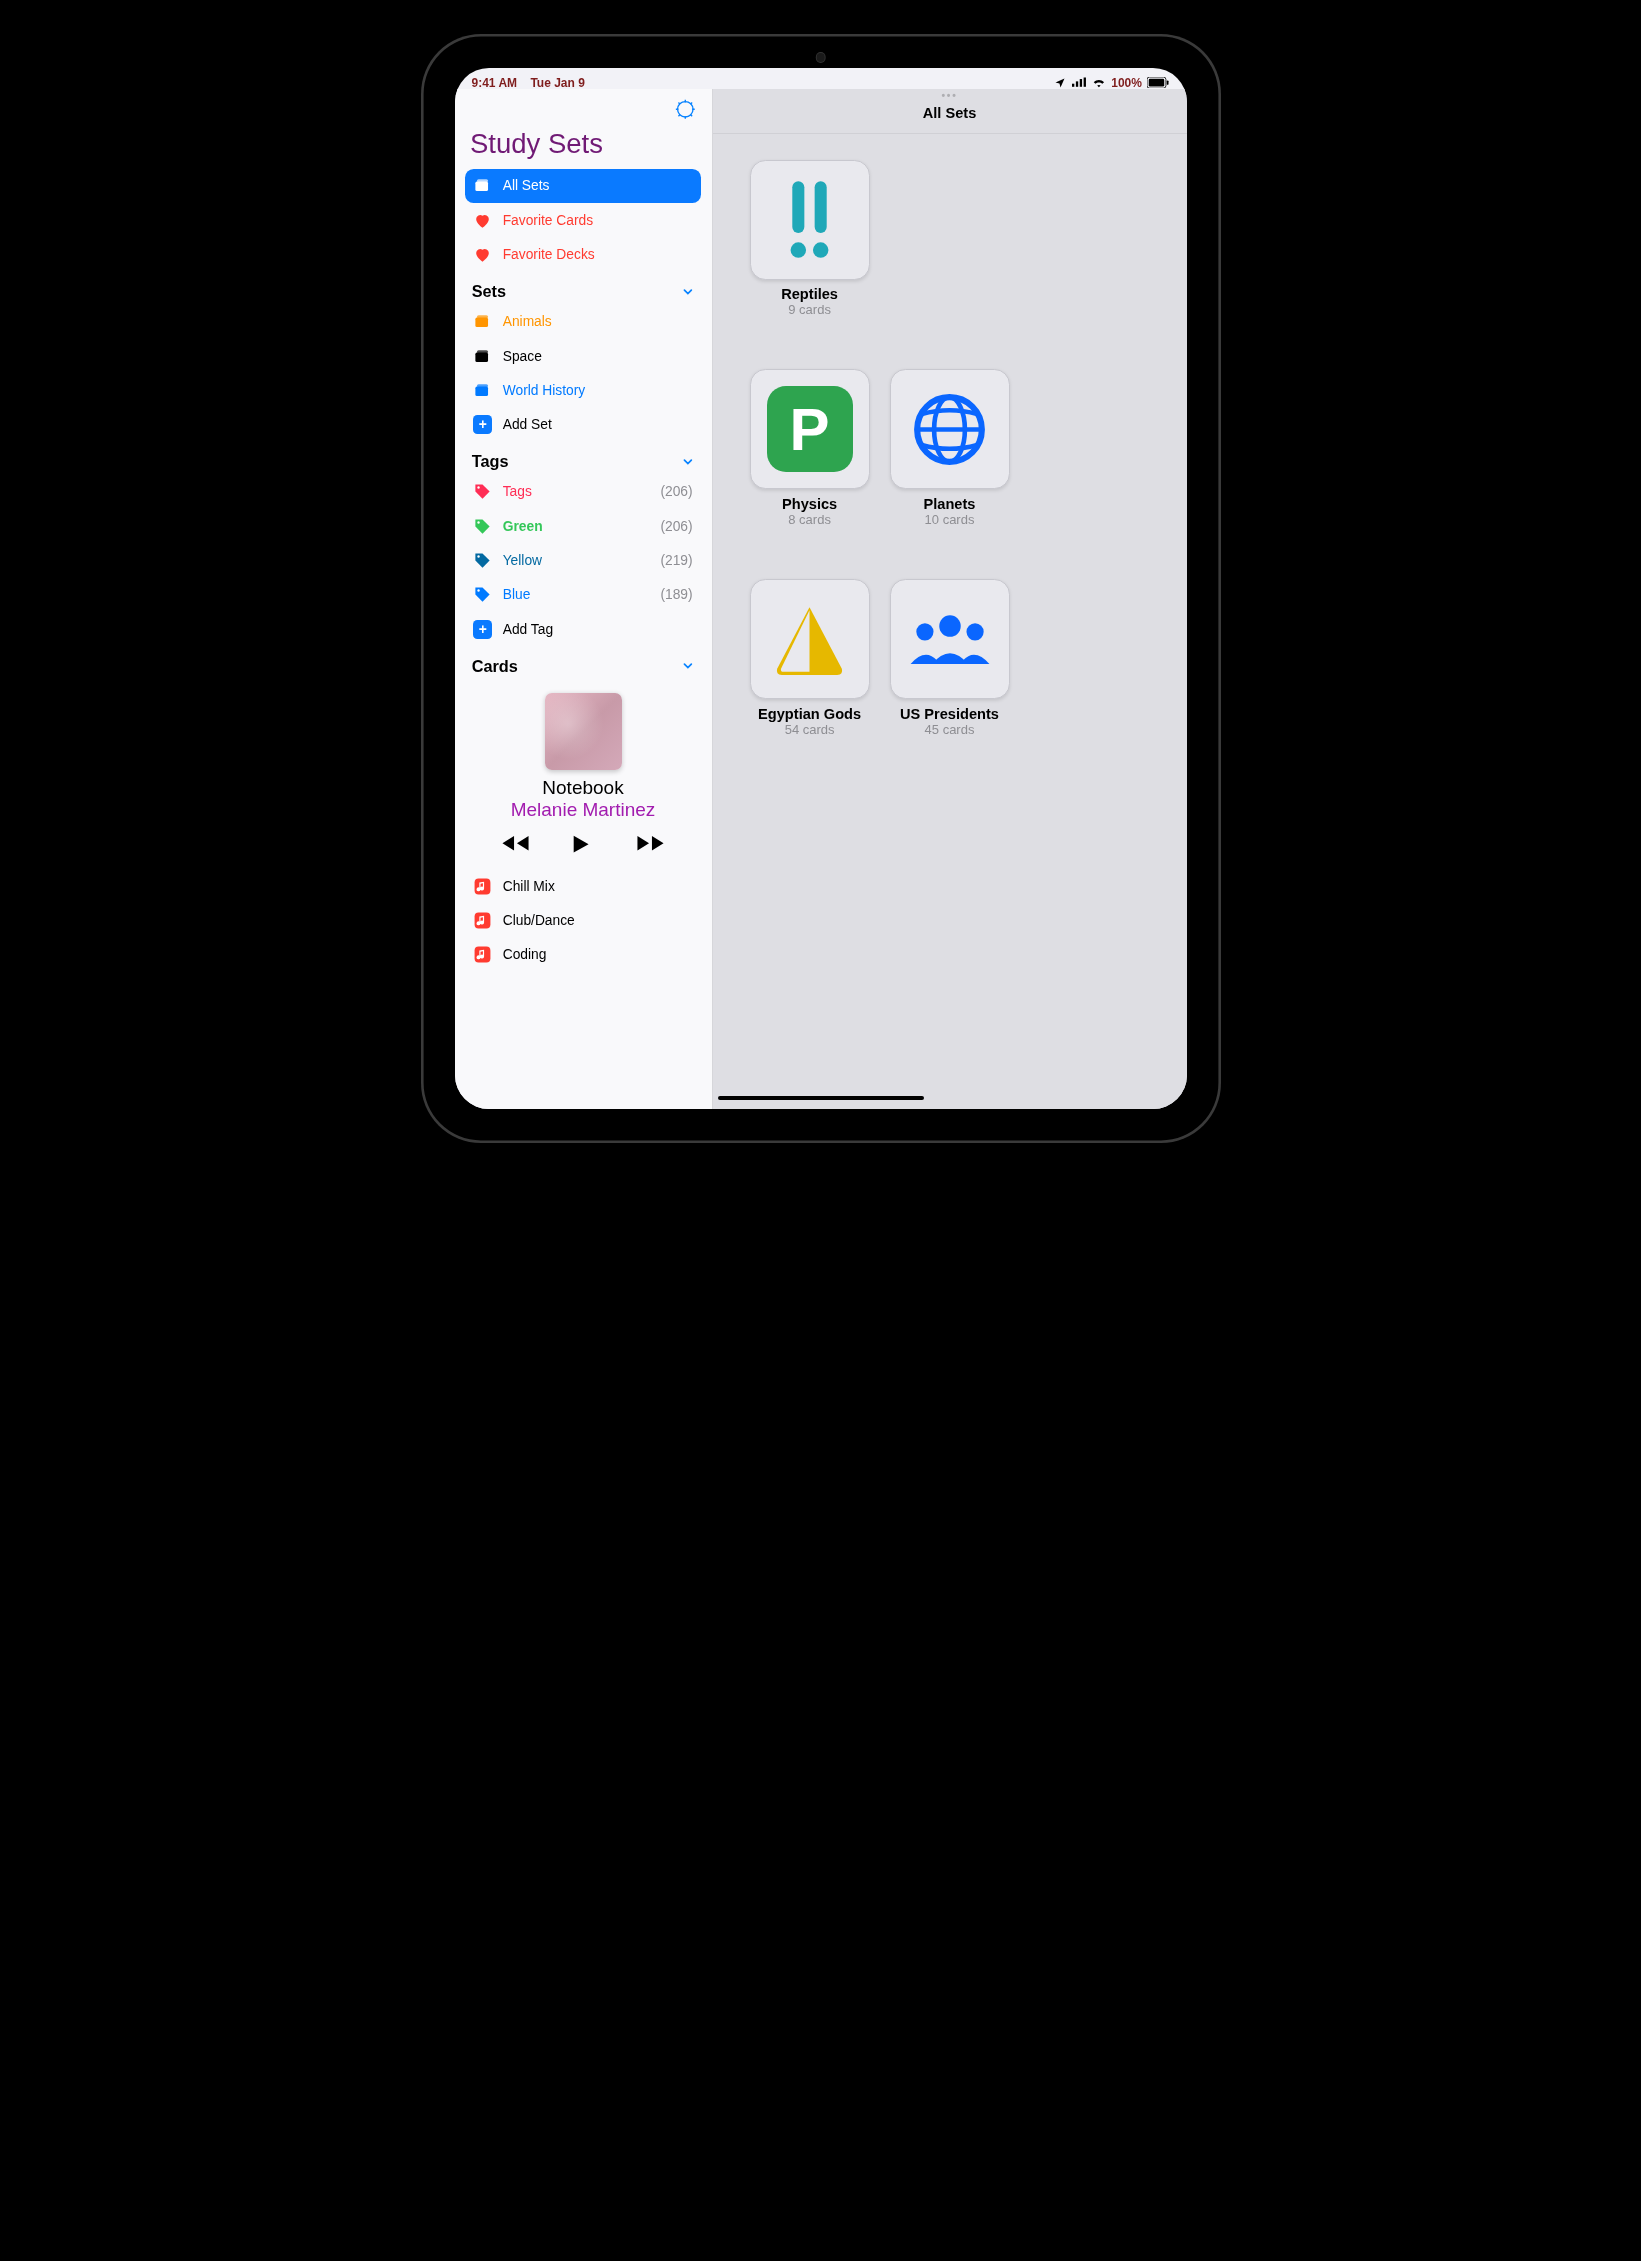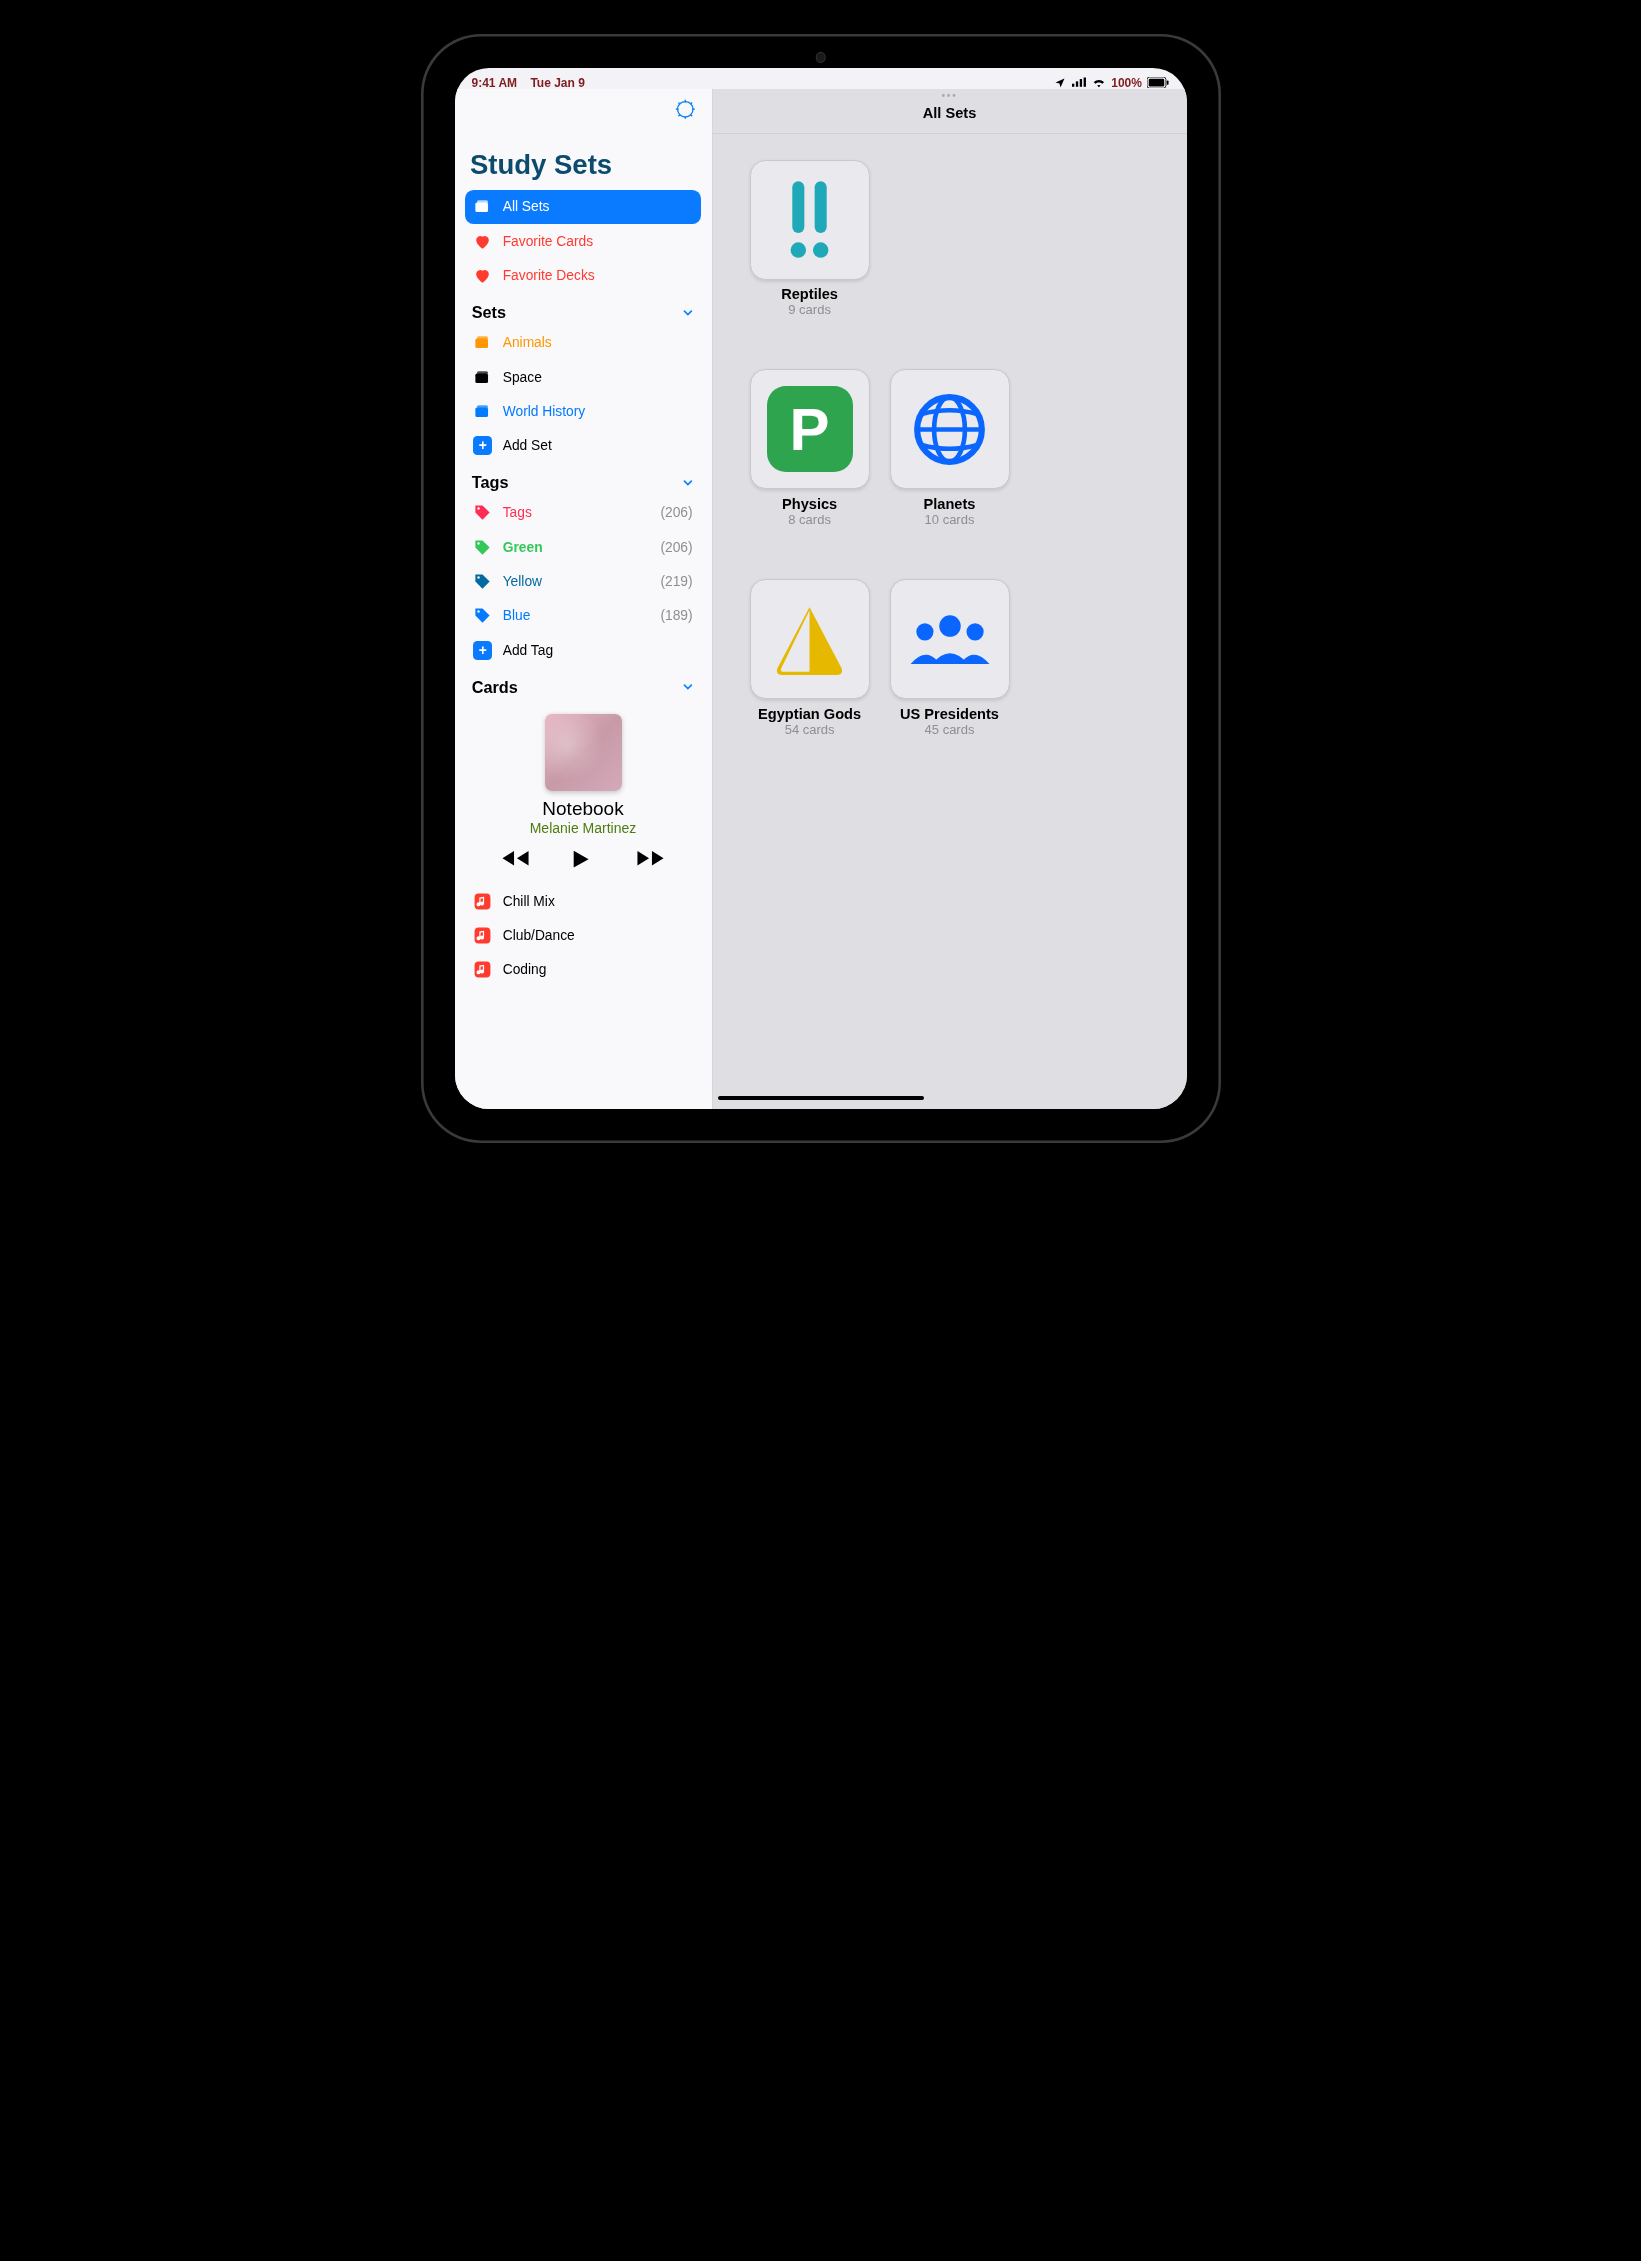--- a/index.html
+++ b/index.html
@@ -7,41 +7,41 @@
   .device { width:800px; height:1109px; background:#000; border-radius:60px; padding:34px; position:relative; box-shadow:inset 0 0 0 2.6px #3a3a3a; }
   .screen { width:100%; height:100%; background:#f2f2f7; border-radius:34px; overflow:hidden; position:relative; }
   .statusbar { height:20.6px; display:flex; align-items:center; padding:8.6px 17px 0 17px; font-size:12px; font-weight:600; color:#7f1d1d; }
   .statusbar .left { flex:0 0 auto; }
   .statusbar .center { flex:1; }
   .statusbar .right { flex:0 0 auto; display:flex; align-items:center; gap:5.2px; }
   .split { display:flex; height:calc(100% - 20.6px); }
   .sidebar { width:258px; background:#f9f9fb; border-right:0.9px solid #d6d6da; display:flex; flex-direction:column; padding:8.6px 10.3px 0 10.3px; overflow:hidden; }
   .sidebar-top { display:flex; justify-content:flex-end; padding:1.7px 5.2px 5.2px 0; }
   .gear { width:20.6px; height:20.6px; color:#0a84ff; }
-  .app-title { font-size:27.5px; font-weight:700; padding:3.4px 5.2px 8.6px 5.2px; color:#0c4a6e;margin-top:21px; }
+  .app-title { font-size:27.5px; font-weight:400; padding:3.4px 5.2px 8.6px 5.2px; color:#701a75; }
   .row { display:flex; align-items:center; gap:10.3px; padding:7.7px 8.6px; border-radius:8.6px; font-size:13.8px; cursor:default; }
   .row.active { background:#0a7aff; color:#fff; }
   .row .icon { width:19px; height:19px; flex:0 0 19px; display:flex; align-items:center; justify-content:center; }
   .row .label { flex:1; }
   .row .count { color:#8e8e93; font-size:13.8px; }
   .section-header { display:flex; align-items:center; justify-content:space-between; padding:10.3px 6.9px 3.4px 6.9px; font-size:16.3px; font-weight:700; color:#000; }
   .chevron { width:13.8px; height:13.8px; color:#0a84ff; }
   .red { color:#ff3b30; }
   .orange { color:#ff9500; }
   .blue { color:#007aff; }
   .green { color:#34c759;font-weight:bold; }
   .pink { color:#ff2d55; }
   .yellow { color:#0369a1; }
   .black { color:#000; }
   .addbox { width:19px; height:19px; background:#0a7aff; border-radius:4.3px; color:#fff; display:flex; align-items:center; justify-content:center; font-weight:700; font-size:13.8px; }
   .music-art { width:77px; height:77px; border-radius:6.9px; background:linear-gradient(135deg,#e6b8c4,#c89aa8,#d4a9b9); margin:13.8px auto 6.9px auto; box-shadow:0 1.7px 5.2px rgba(0,0,0,0.2); position:relative; overflow:hidden; }
   .music-art::after { content:""; position:absolute; inset:0; background:radial-gradient(circle at 30% 40%, rgba(255,255,255,0.3), transparent 50%); }
   .music-meta { text-align:center; }
   .music-title { font-size:19px; color:#000; }
-  .music-artist { font-size:14px; color:#4d7c0f; }
+  .music-artist { font-size:19px; color:#a21caf; }
   .transport { display:flex; justify-content:space-around; align-items:center; padding:12px 17px 15.5px 17px; }
   .transport .btn { width:29px; height:20.6px; color:#000; }
   .main { flex:1; background:#dedee3; display:flex; flex-direction:column; }
   .main-header { height:45px; display:flex; flex-direction:column; align-items:center; justify-content:flex-start; padding-top:1.7px; font-size:14.6px; font-weight:600; color:#000; border-bottom:0.9px solid #d0d0d5; }
   .dots { color:#aeaeb2; font-size:10.3px; letter-spacing:1.7px; margin-bottom:3.4px; }
   .grid { padding:26px 0 0 0; display:grid; grid-template-columns:repeat(3, 133px); column-gap:6.9px; row-gap:52px; justify-content:center; align-content:start; }
   .card { display:flex; flex-direction:column; align-items:center; }
   .card-tile { width:120px; height:120px; background:#e9e9ee; border:0.9px solid #c8c8cf; border-radius:15.5px; display:flex; align-items:center; justify-content:center; box-shadow:0 1.7px 3.4px rgba(0,0,0,0.1); }
   .card-tile .inner { width:86px; height:86px; border-radius:19px; display:flex; align-items:center; justify-content:center; }
   .card-title { font-size:14.6px; font-weight:600; color:#000; margin-top:6.9px; max-width:120px; white-space:nowrap; overflow:hidden; text-overflow:ellipsis; text-align:center; }

